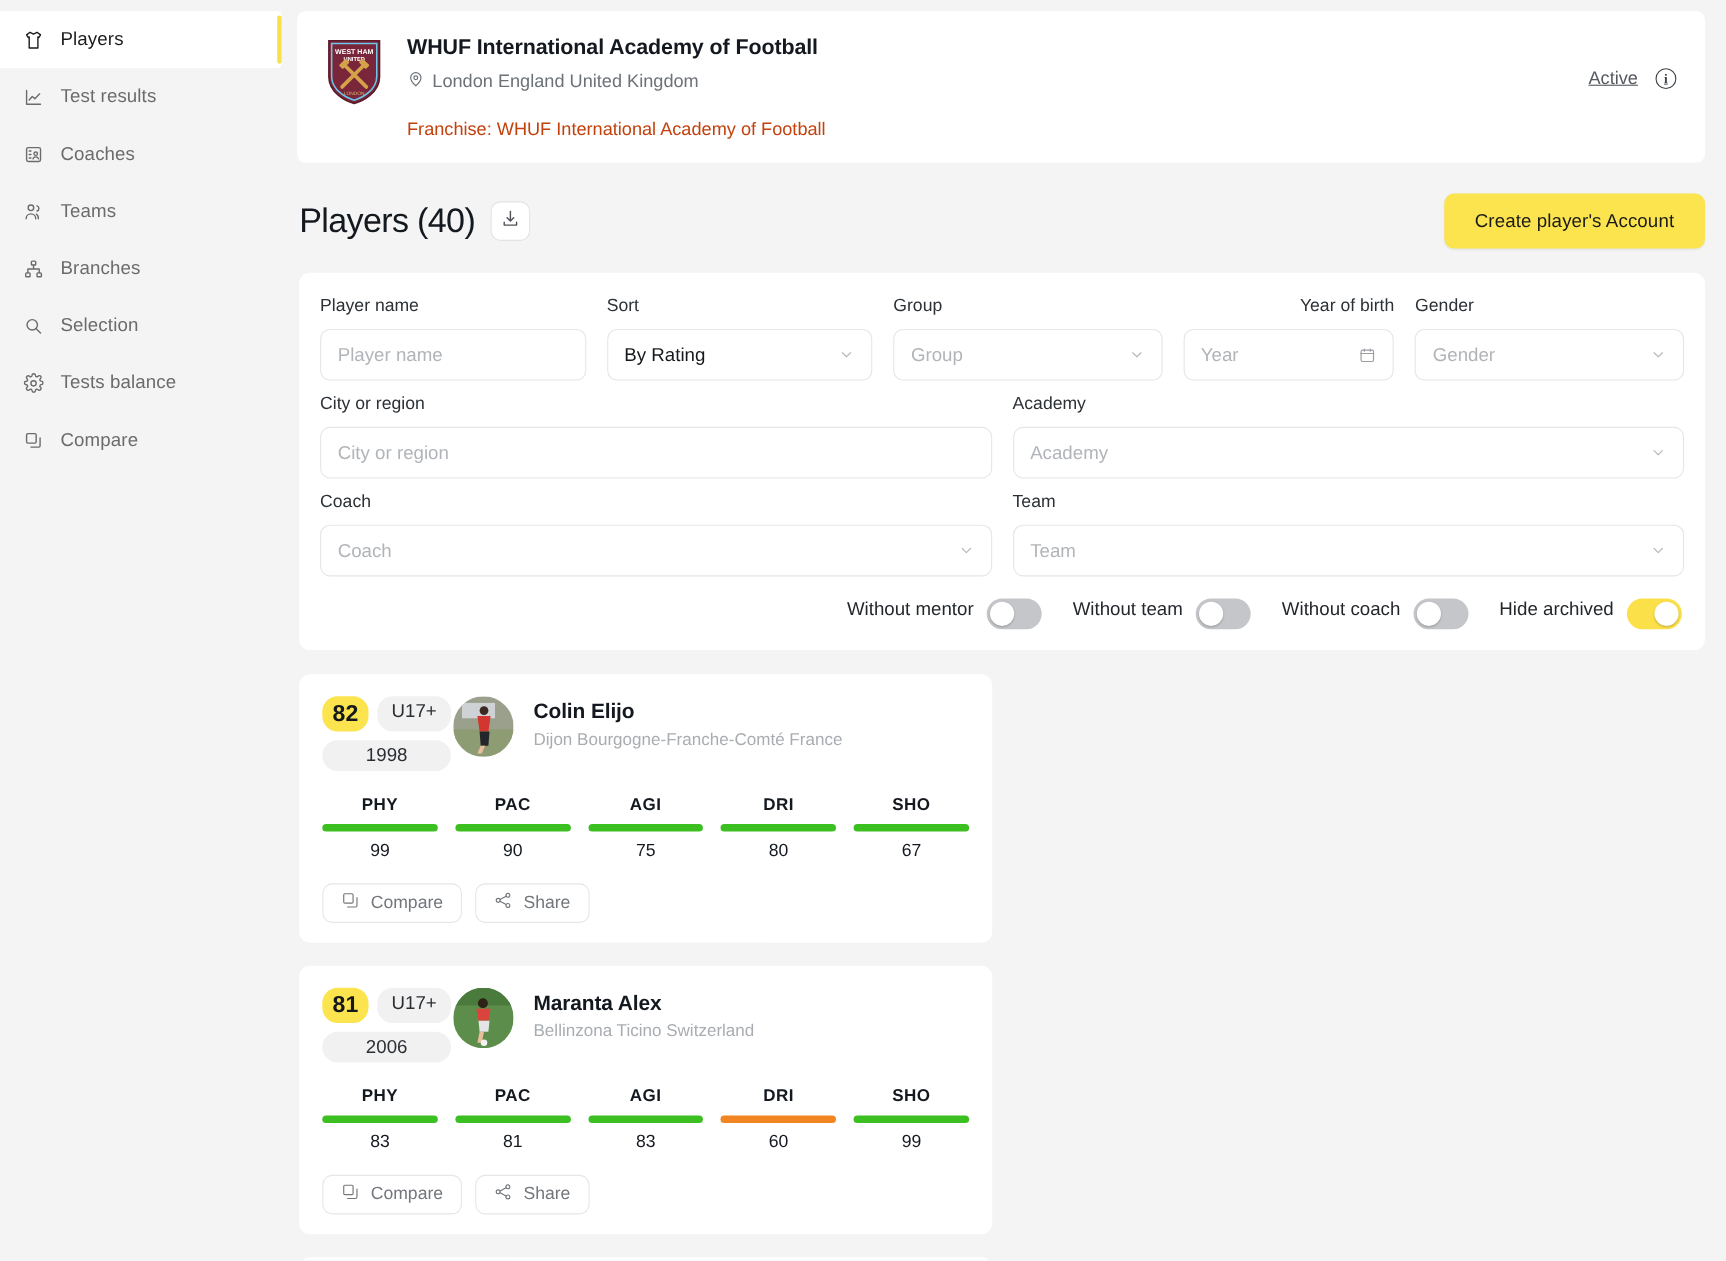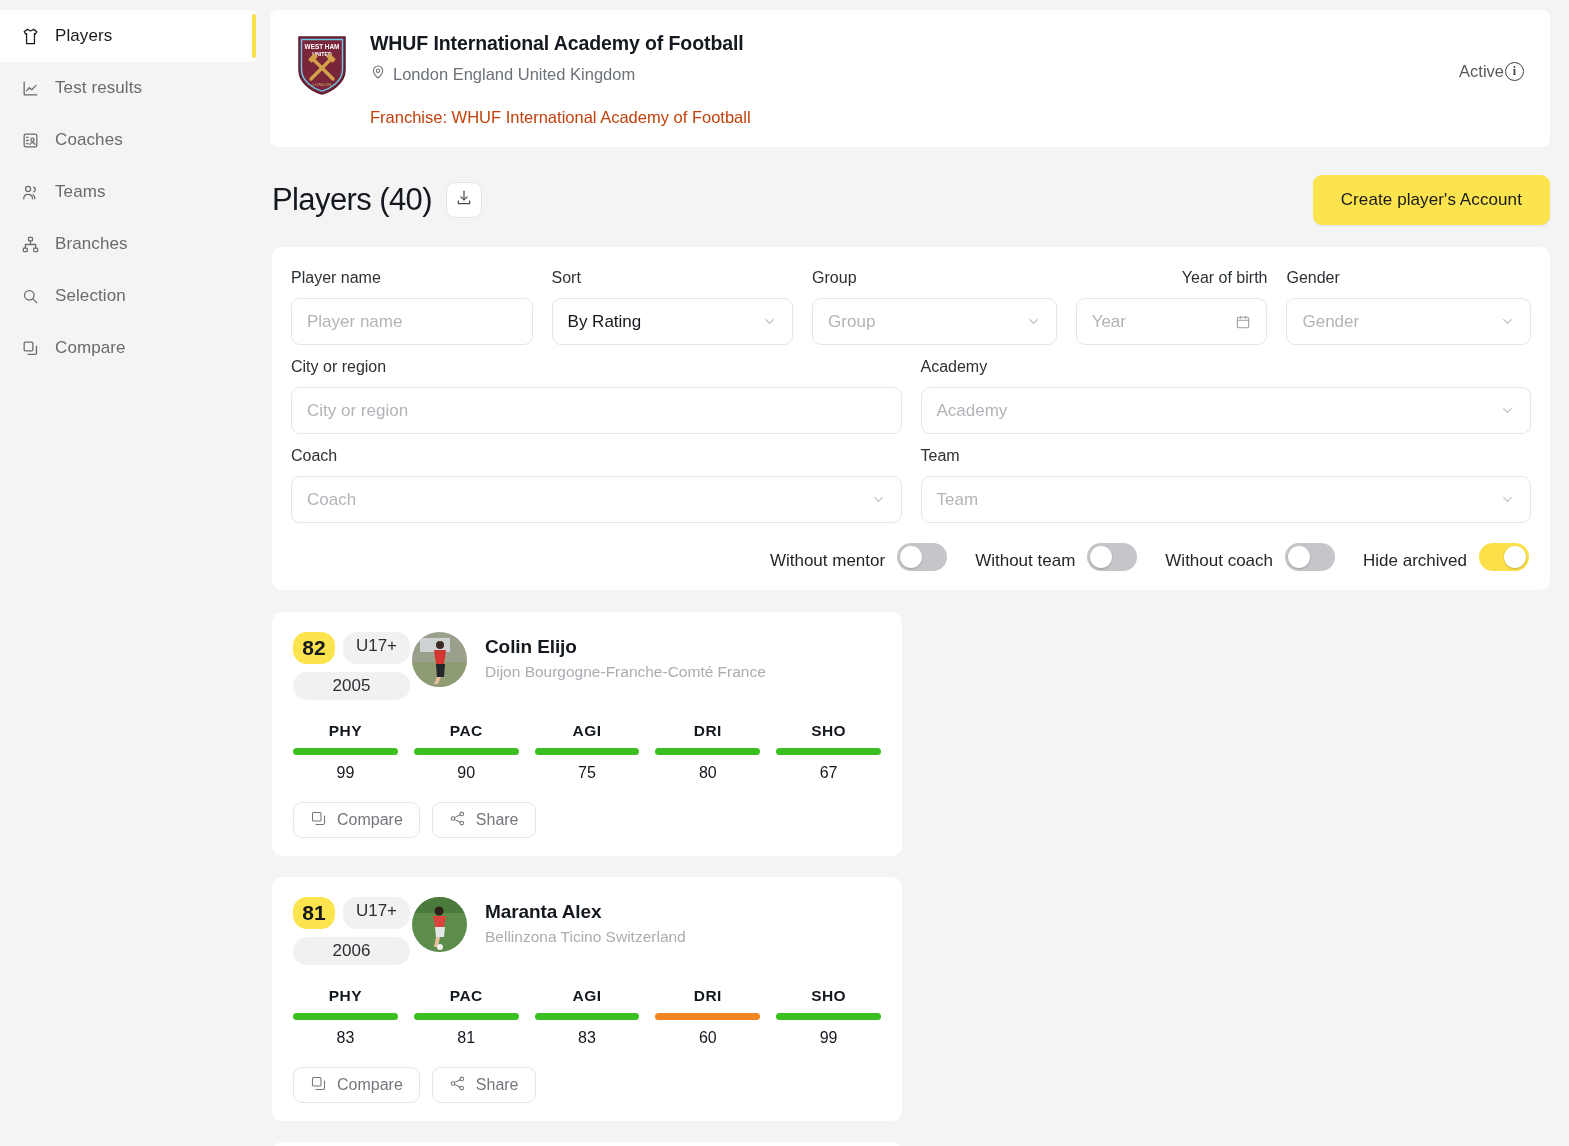--- a/index.html
+++ b/index.html
@@ -41,21 +41,21 @@
   .org-card {
     background: #fff; margin: 10px 19px 0 14px; border-radius: 8px;
     padding: 22px 26px 20px 26px; display: flex; align-items: flex-start;
   }
   .crest { width: 52px; height: 62px; flex: none; margin-right: 22px; margin-top: 2px; }
   .org-text { flex: 1; }
   .org-title { font-size: 19.5px; font-weight: bold; color: #14181f; letter-spacing: -.1px; }
   .org-loc { display: flex; align-items: center; gap: 7px; color: #6d7278; font-size: 16.5px; margin-top: 9px; }
   .org-loc svg { width: 16px; height: 16px; stroke: #6d7278; fill: none; stroke-width: 1.6; flex: none; }
   .org-franchise { color: #c2410c; font-size: 16.5px; margin-top: 24px; }
-  .org-status { display: flex; align-items: center; gap: 1px; color: #55595f; font-size: 16.5px; padding-top: 30px; }
+  .org-status { display: flex; align-items: center; gap: 16px; color: #55595f; font-size: 16.5px; padding-top: 30px; text-decoration: underline; }
   .info-circle { width: 19px; height: 19px; border: 1.5px solid #3c4146; border-radius: 50%;
                  display: flex; align-items: center; justify-content: center;
                  font-size: 12px; font-weight: bold; color: #3c4146; font-family: "Liberation Serif", serif; }
 
   .page-head { display: flex; align-items: center; margin: 28px 19px 0 16px; }
   .page-title { font-size: 31px; font-weight: normal; color: #14181f; letter-spacing: -.6px; }
   .download-btn {
     width: 36px; height: 36px; margin-left: 14px; background: #fff;
     border: 1px solid #e3e3e3; border-radius: 9px;
     display: flex; align-items: center; justify-content: center; cursor: pointer;
@@ -85,21 +85,21 @@
   .fctl .ph { color: #b1b4b8; }
   .fctl .val { color: #15181c; font-weight: 500; }
   .fctl .tail { margin-left: auto; display: flex; align-items: center; }
   .chev { width: 15px; height: 15px; stroke: #b8bcc0; fill: none; stroke-width: 1.8; stroke-linecap: round; stroke-linejoin: round; }
   .cal { width: 16px; height: 16px; stroke: #9a9ea2; fill: none; stroke-width: 1.6; stroke-linecap: round; stroke-linejoin: round; }
 
   .w-name { width: 243px; }  .w-sort { width: 243px; }  .w-group { width: 246px; }
   .w-year { width: 193px; text-align: right; }  .w-gender { width: 246px; }
   .w-half { width: 612px; }
 
-  .toggles { display: flex; align-items: flex-end; justify-content: flex-end; gap: 12px; margin-top: 20px; padding-right: 2px; }
+  .toggles { display: flex; align-items: flex-start; justify-content: flex-end; gap: 12px; margin-top: 20px; padding-right: 2px; }
   .tg-label { font-size: 17px; color: #23272b; }
   .switch { width: 50px; height: 28px; border-radius: 14px; position: relative; cursor: pointer; margin-right: 16px; flex: none; }
   .switch:last-of-type { margin-right: 0; }
   .switch.off { background: #c4c6c9; }
   .switch.on  { background: #fbe04a; }
   .knob { position: absolute; top: 3px; width: 22px; height: 22px; border-radius: 50%; background: #fff; box-shadow: 0 1px 2px rgba(0,0,0,.22); }
   .switch.off .knob { left: 3px; }
   .switch.on  .knob { right: 3px; }
 
   
@@ -194,20 +194,29 @@
         <svg viewBox="0 0 24 24">
             <circle cx="10.5" cy="10.5" r="6"></circle>
             <path d="M15 15l5 5"></path>
           </svg>
       </span>
       <span>Selection</span>
     </div>
     <div class="nav-item">
       <span class="nav-icon">
         <svg viewBox="0 0 24 24">
+            <circle cx="12" cy="12" r="3"></circle>
+            <path d="M19.4 14.5a1.6 1.6 0 00.3 1.8l.1.1a2 2 0 11-2.8 2.8l-.1-.1a1.6 1.6 0 00-2.7 1.1 2 2 0 11-4 0 1.6 1.6 0 00-2.7-1.1l-.1.1a2 2 0 11-2.8-2.8l.1-.1a1.6 1.6 0 00-1.1-2.7 2 2 0 110-4 1.6 1.6 0 001.1-2.7l-.1-.1A2 2 0 117.4 3.9l.1.1a1.6 1.6 0 002.7-1.1 2 2 0 014 0 1.6 1.6 0 002.7 1.1l.1-.1a2 2 0 112.8 2.8l-.1.1a1.6 1.6 0 001.1 2.7 2 2 0 010 4 1.6 1.6 0 00-1.4 1z"></path>
+          </svg>
+      </span>
+      <span>Tests balance</span>
+    </div>
+    <div class="nav-item">
+      <span class="nav-icon">
+        <svg viewBox="0 0 24 24">
             <rect x="4" y="4" width="11" height="11" rx="1.5"></rect>
             <path d="M9 19.5h9a1.5 1.5 0 001.5-1.5V9"></path>
           </svg>
       </span>
       <span>Compare</span>
     </div>
   </aside>
 
   <div class="main">
 
@@ -384,21 +393,21 @@
     </div>
 
     <div class="cards" id="cards">
         <div class="pcard">
     <div class="pcard-top">
       <div class="badges">
         <div class="badge-row">
           <span class="b-rating">82</span>
           <span class="b-group">U17+</span>
         </div>
-        <div class="b-year">2005</div>
+        <div class="b-year">1998</div>
       </div>
       <div class="avatar">
               <svg viewBox="0 0 55 55">
                 <rect width="55" height="55" fill="#9aa08c"></rect>
                 <rect y="30" width="55" height="25" fill="#8e9c74"></rect>
                 <rect x="8" y="6" width="30" height="14" fill="#cfd2d4"></rect>
                 <circle cx="28" cy="13" r="4" fill="#3a2a22"></circle>
                 <path d="M22 18h12l-2 14H24z" fill="#d2362e"></path>
                 <path d="M24 32h9l-1 13h-7z" fill="#23262b"></path>
                 <path d="M25 45l-3 7h4l3-7z" fill="#e8bf9a"></path>

